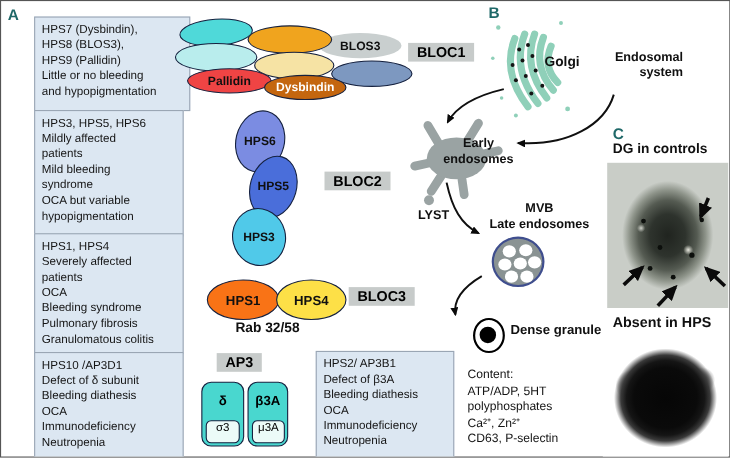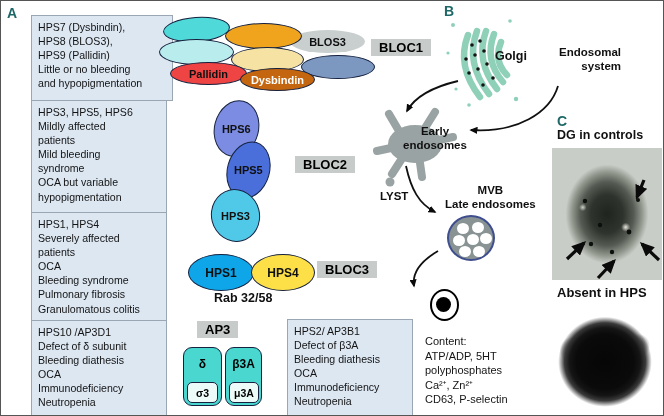--- a/index.html
+++ b/index.html
@@ -19,22 +19,22 @@
   .txt{position:absolute;color:#101010;z-index:6;white-space:nowrap;text-align:center;}
   .b{font-weight:bold;}
   .overlay{position:absolute;left:0;top:0;z-index:4;pointer-events:none;}
   .rib{stroke:#8fd0b9;stroke-width:6.5;fill:none;stroke-linecap:round;}
   .arr{stroke:#101010;stroke-width:1.8;fill:none;}
   .earr{stroke:#0a0a0a;stroke-width:3.2;}
   .prot{stroke:#9aa3a3;stroke-width:8;stroke-linecap:round;fill:none;}
   .ap3sub{position:absolute;background:#49d7cf;border:1.6px solid #15213f;
     border-radius:9px;z-index:2;box-sizing:border-box;}
   .ap3in{position:absolute;background:#ecfbf8;border:1.2px solid #15213f;
-    border-radius:5px;display:flex;align-items:center;justify-content:center;
-    font-weight:bold;font-size:10.5px;z-index:3;box-sizing:border-box;}
+    border-radius:5px;display:flex;justify-content:center;
+    font-weight:normal;font-size:10.5px;z-index:3;box-sizing:border-box;}
   .ap3top{position:absolute;width:100%;text-align:center;top:9px;
     font-weight:bold;font-size:12px;}
   .mvb{position:absolute;left:446px;top:214px;width:48px;height:46px;
     background:#8a9393;border:2px solid #3f4e8e;border-radius:50%;z-index:2;box-sizing:border-box;}
   .ves{position:absolute;background:#fff;border-radius:50%;width:12px;height:11px;}
   .dg{position:absolute;left:429px;top:288px;width:29px;height:32px;background:#fff;
     border:2.5px solid #000;border-radius:50%;z-index:2;box-sizing:border-box;}
   .dg .core{position:absolute;left:4px;top:6px;width:15px;height:15px;background:#000;border-radius:50%;}
   .em1{position:absolute;left:551px;top:147px;width:110px;height:132px;z-index:1;
     background-color:#c9cdc7;
@@ -121,21 +121,21 @@
     <span style="transform:rotate(-14deg)">HPS6</span>
   </div>
   <div class="ell" style="left:226px;top:140px;width:43px;height:58px;background:#4a6eda;transform:rotate(16deg)">
     <span style="transform:rotate(-16deg)">HPS5</span>
   </div>
   <div class="ell" style="left:210px;top:188px;width:49px;height:53px;background:#50c9e9;transform:rotate(-14deg)">
     <span style="transform:rotate(14deg)">HPS3</span>
   </div>
   <div class="glabel" style="left:294px;top:155px">BLOC2</div>
 
-  <div class="ell" style="left:187px;top:253px;width:66px;height:37px;background:#0ea5e9;font-size:12px">
+  <div class="ell" style="left:187px;top:253px;width:66px;height:37px;background:#f97316;font-size:12px">
     <span>HPS1</span>
   </div>
   <div class="ell" style="left:250px;top:253px;width:64px;height:37px;background:#fde047;font-size:12px">
     <span>HPS4</span>
   </div>
   <div class="glabel" style="left:316px;top:260px">BLOC3</div>
   <div class="txt b" style="left:213px;top:290px;font-size:12.5px">Rab 32/58</div>
 
   <div class="glabel" style="left:196px;top:320px">AP3</div>
   <div class="ap3sub" style="left:182px;top:346px;width:39px;height:59px">
@@ -239,20 +239,21 @@
   </div>
   <div class="txt b" style="left:402px;top:123px;font-size:11.5px;line-height:14px">
     <div>Early</div>
     <div>endosomes</div>
   </div>
   <div class="txt b" style="left:379px;top:189px;font-size:11.5px">LYST</div>
   <div class="txt b" style="left:444px;top:182px;font-size:11.5px;line-height:14px">
     <div>MVB</div>
     <div>Late endosomes</div>
   </div>
+  <div class="txt b" style="left:463px;top:292px;font-size:12px">Dense granule</div>
   <div class="content-lines">
     <div>Content:</div>
     <div>ATP/ADP, 5HT</div>
     <div>polyphosphates</div>
     <div>Ca²⁺, Zn²⁺</div>
     <div>CD63, P-selectin</div>
   </div>
 
   <div class="txt b" style="left:556px;top:127px;font-size:12.5px">DG in controls</div>
   <div class="txt b" style="left:556px;top:284px;font-size:13px">Absent in HPS</div>

